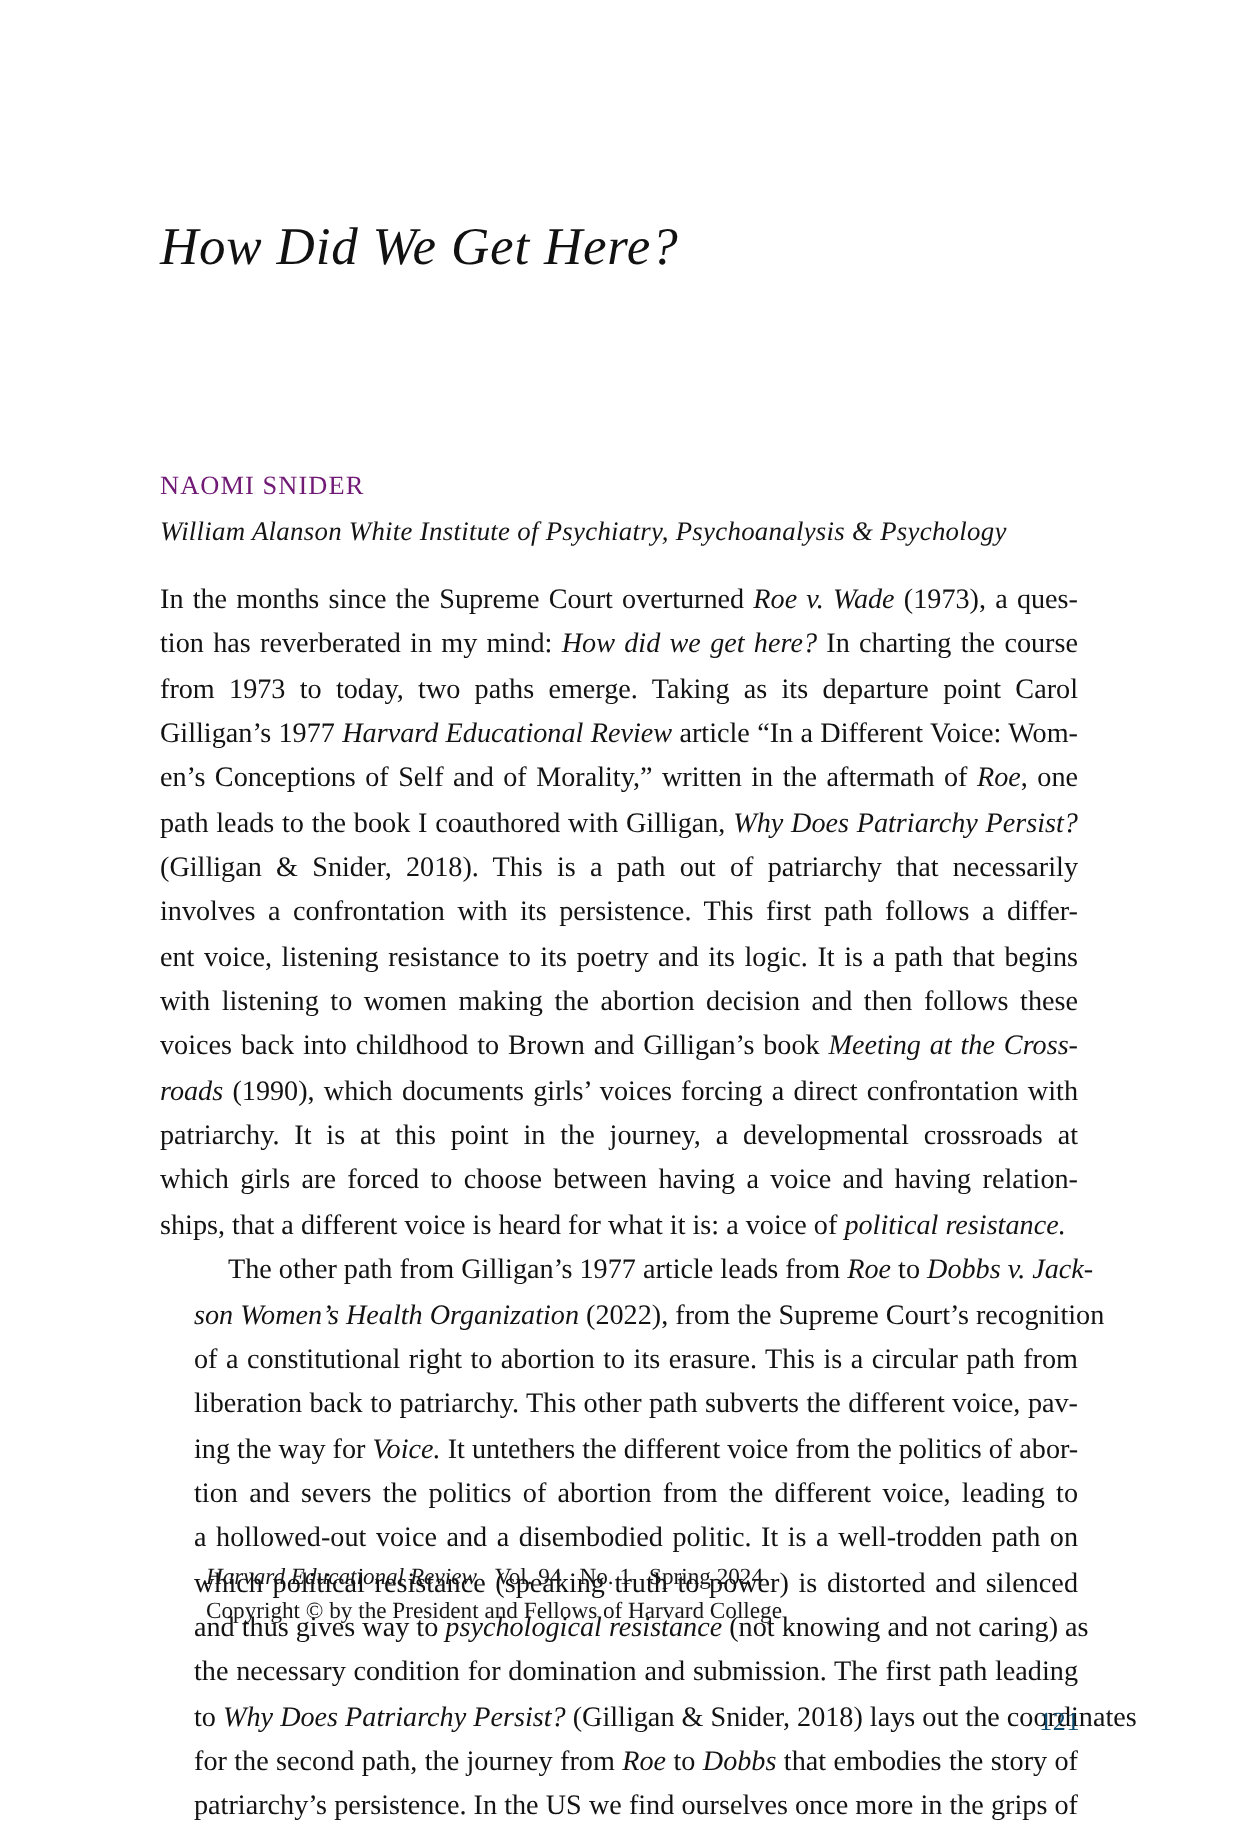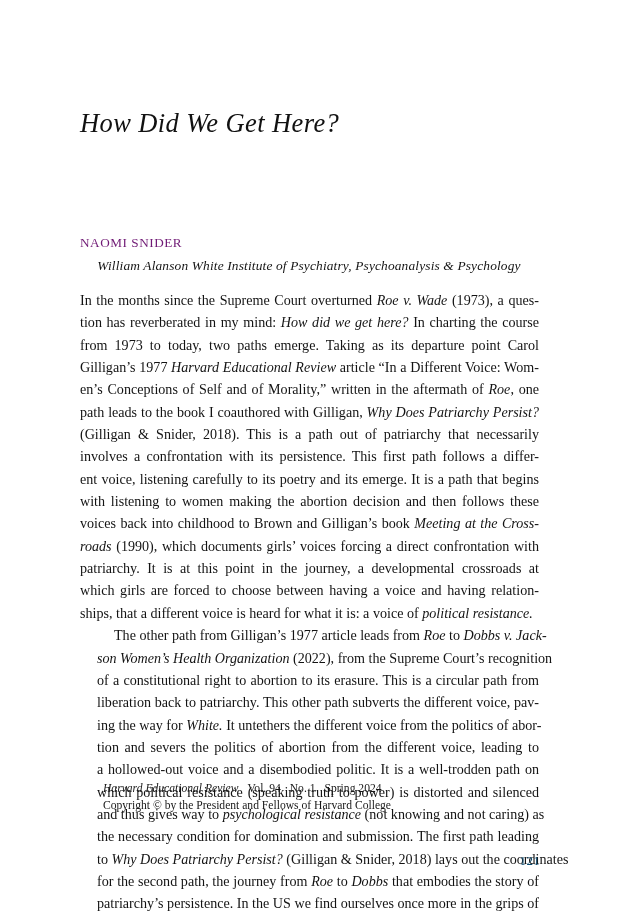--- a/index.html
+++ b/index.html
@@ -50,21 +50,20 @@
     margin: 0;
     font-weight: normal;
   }
   .author-affiliation {
     font-style: italic;
     font-size: 13.4px;
     line-height: 1.45;
     letter-spacing: 0.15px;
     color: #141414;
     margin: 4px 0 0 0;
-    text-align: center;
   }
 
   
   .body-copy {
     position: absolute;
     left: 80px;
     top: 289px;
     width: 459px;
     font-size: 14.1px;
     line-height: 22.35px;
@@ -138,34 +137,34 @@
   <div class="body-copy" id="article-body">
       <p>
         <span class="ln">In the months since the Supreme Court overturned <i>Roe v. Wade</i> (1973), a ques-</span>
         <span class="ln">tion has reverberated in my mind: <i>How did we get here?</i> In charting the course</span>
         <span class="ln">from 1973 to today, two paths emerge. Taking as its departure point Carol</span>
         <span class="ln">Gilligan’s 1977 <i>Harvard Educational Review</i> article “In a Different Voice: Wom-</span>
         <span class="ln">en’s Conceptions of Self and of Morality,” written in the aftermath of <i>Roe</i>, one</span>
         <span class="ln">path leads to the book I coauthored with Gilligan, <i>Why Does Patriarchy Persist?</i></span>
         <span class="ln">(Gilligan &amp; Snider, 2018). This is a path out of patriarchy that necessarily</span>
         <span class="ln">involves a confrontation with its persistence. This first path follows a differ-</span>
-        <span class="ln">ent voice, listening carefully to its poetry and its emerge. It is a path that begins</span>
+        <span class="ln">ent voice, listening resistance to its poetry and its logic. It is a path that begins</span>
         <span class="ln">with listening to women making the abortion decision and then follows these</span>
         <span class="ln">voices back into childhood to Brown and Gilligan’s book <i>Meeting at the Cross-</i></span>
         <span class="ln"><i>roads</i> (1990), which documents girls’ voices forcing a direct confrontation with</span>
         <span class="ln">patriarchy. It is at this point in the journey, a developmental crossroads at</span>
         <span class="ln">which girls are forced to choose between having a voice and having relation-</span>
         <span class="ln last">ships, that a different voice is heard for what it is: a voice of <i>political resistance.</i></span>
       </p>
       <p class="indent">
         <span class="ln"><span style="display:inline-block;width:17px"></span>The other path from Gilligan’s 1977 article leads from <i>Roe</i> to <i>Dobbs v. Jack-</i></span>
         <span class="ln"><i>son Women’s Health Organization</i> (2022), from the Supreme Court’s recognition</span>
         <span class="ln">of a constitutional right to abortion to its erasure. This is a circular path from</span>
         <span class="ln">liberation back to patriarchy. This other path subverts the different voice, pav-</span>
-        <span class="ln">ing the way for <i>White.</i> It untethers the different voice from the politics of abor-</span>
+        <span class="ln">ing the way for <i>Voice.</i> It untethers the different voice from the politics of abor-</span>
         <span class="ln">tion and severs the politics of abortion from the different voice, leading to</span>
         <span class="ln">a hollowed-out voice and a disembodied politic. It is a well-trodden path on</span>
         <span class="ln">which political resistance (speaking truth to power) is distorted and silenced</span>
         <span class="ln">and thus gives way to <i>psychological resistance</i> (not knowing and not caring) as</span>
         <span class="ln">the necessary condition for domination and submission. The first path leading</span>
         <span class="ln">to <i>Why Does Patriarchy Persist?</i> (Gilligan &amp; Snider, 2018) lays out the coordinates</span>
         <span class="ln">for the second path, the journey from <i>Roe</i> to <i>Dobbs</i> that embodies the story of</span>
         <span class="ln">patriarchy’s persistence. In the US we find ourselves once more in the grips of</span>
         <span class="ln">patriarchy, but at least now we have a map—one that charts how we got here</span>
       </p>

